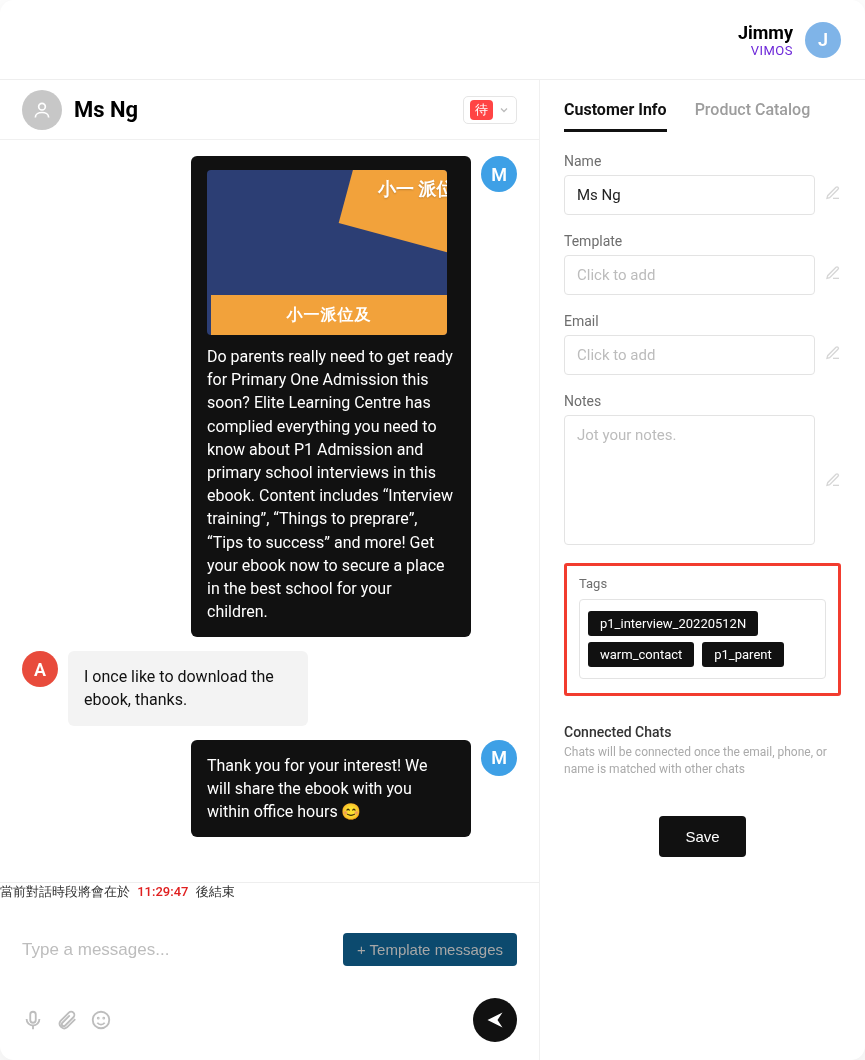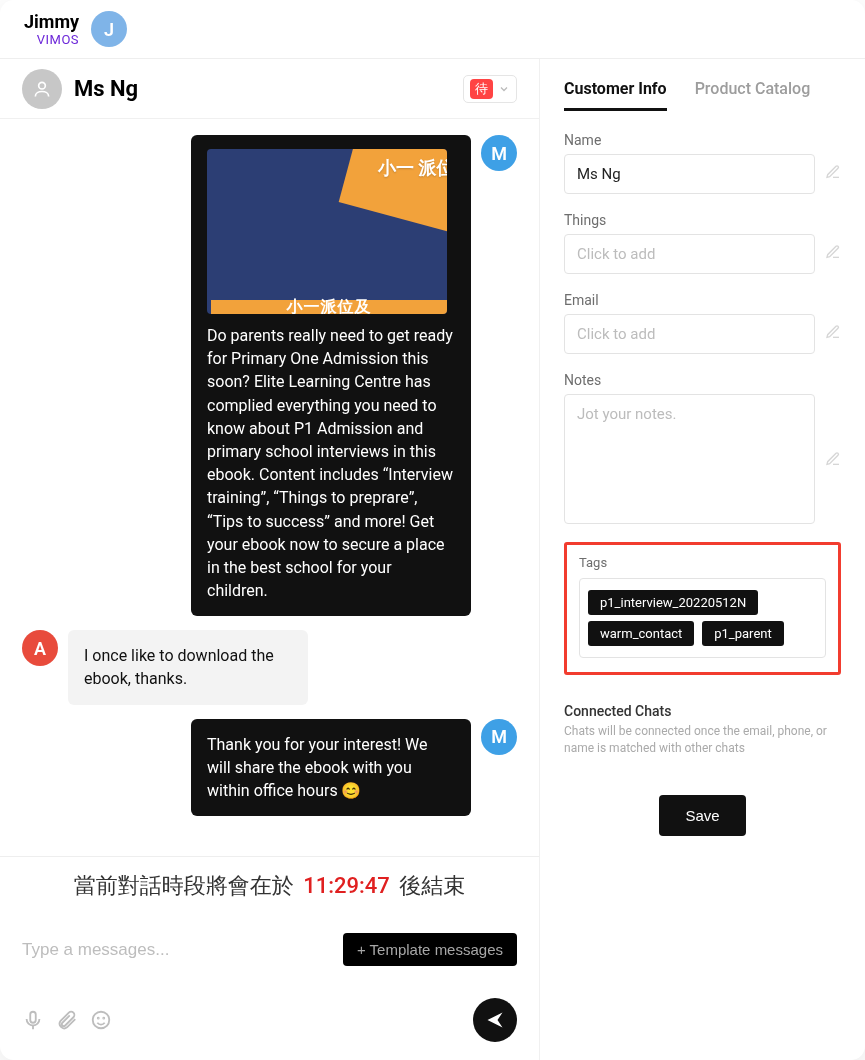--- a/index.html
+++ b/index.html
@@ -15,23 +15,24 @@
     height: 100%;
     display: flex;
     flex-direction: column;
     border-radius: 14px;
     box-shadow: 0 10px 40px rgba(0,0,0,0.1);
     background: #fff;
     position: relative;
   }
   
   .header {
-    height: 59px;
+    height: 80px;
     border-bottom: 1px solid #eee;
     display: flex;
+    justify-content: flex-end;
     align-items: center;
     padding: 0 24px;
   }
   .header-user { text-align: right; margin-right: 12px; }
   .header-name { font-weight: 700; font-size: 18px; color: #000; }
   .header-org { font-size: 13px; color: #6d28d9; letter-spacing: 0.5px; }
   .header-avatar {
     width: 36px; height: 36px; border-radius: 50%;
     background: #7fb4e8; color: #fff;
     display:flex; align-items:center; justify-content:center;
@@ -88,39 +89,39 @@
   .promo-corner span {
     position:absolute; left:28px; top:18px; transform:rotate(-15deg);
     color:#fff; font-weight:800; font-size:18px; line-height:1.05; text-align:center;
     text-shadow:0 1px 2px rgba(0,0,0,.2);
   }
   .promo-text-main {
     position:absolute; left:14px; top:32px; color:#fff; font-weight:800;
     font-size:28px; line-height:1.25; letter-spacing:1px;
   }
   .promo-strip {
-    position:absolute; left:4px; right:0; bottom:0; height:14px; background:#f2a23b;
+    position:absolute; left:4px; right:0; bottom:0; height:40px; background:#f2a23b;
     display:flex; align-items:center; justify-content:center;
     color:#fff; font-weight:800; font-size:16px; letter-spacing:1px;
   }
   
   .session-notice {
-    text-align:center; padding:14px 0 18px; font-size:22px; color:#333;
+    padding:0 0 18px; font-size:13px; color:#333;
     border-top:1px solid #eee;
   }
   .session-notice .time { color:#e02020; margin:0 4px; font-weight:500;}
   
   .composer { padding:14px 22px 18px; }
   .composer-top { display:flex; align-items:center; gap:14px; }
   .composer-input {
     flex:1; border:none; outline:none; font-size:17px; color:#4c1d95; background:transparent;
   }
   .composer-input::placeholder { color:#bdbdbd; }
   .tmpl-btn {
-    background:#000000; border:none; color:#a7a7a7; font-size:15px;
+    background:#0c4a6e; border:none; color:#a7a7a7; font-size:15px;
     padding:8px 14px; border-radius:4px; cursor:pointer;
   }
   .composer-bot { display:flex; align-items:center; justify-content:space-between; margin-top:32px; }
   .composer-icons { display:flex; gap:12px; }
   .composer-icons span { display:flex; align-items:center; justify-content:center; cursor:pointer; }
   .composer-icons svg { width:22px; height:22px; stroke:#bdbdbd; fill:none; stroke-width:2; }
   .send-btn {
     width:44px; height:44px; border-radius:50%; background:#111; border:none; cursor:pointer;
     display:flex; align-items:center; justify-content:center;
   }
@@ -275,21 +276,21 @@
         <div class="field-wrap">
           <input class="field-input" value="Ms Ng" style="">
           <span class="edit-inline"><svg width="16" height="16" viewBox="0 0 24 24" stroke="#d6d6d6" fill="none" stroke-width="2">
                 <path d="M12 20h9"></path>
                 <path d="M16.5 3.5a2.1 2.1 0 0 1 3 3L7 19l-4 1 1-4z"></path>
               </svg></span>
         </div>
       </div>
 
       <div class="field">
-        <label class="field-label">Things</label>
+        <label class="field-label">Template</label>
         <div class="field-wrap">
           <input class="field-input" placeholder="Click to add" style="">
           <span><svg width="16" height="16" viewBox="0 0 24 24" stroke="#d6d6d6" fill="none" stroke-width="2">
                 <path d="M12 20h9"></path>
                 <path d="M16.5 3.5a2.1 2.1 0 0 1 3 3L7 19l-4 1 1-4z"></path>
               </svg></span>
         </div>
       </div>
 
       <div class="field">

